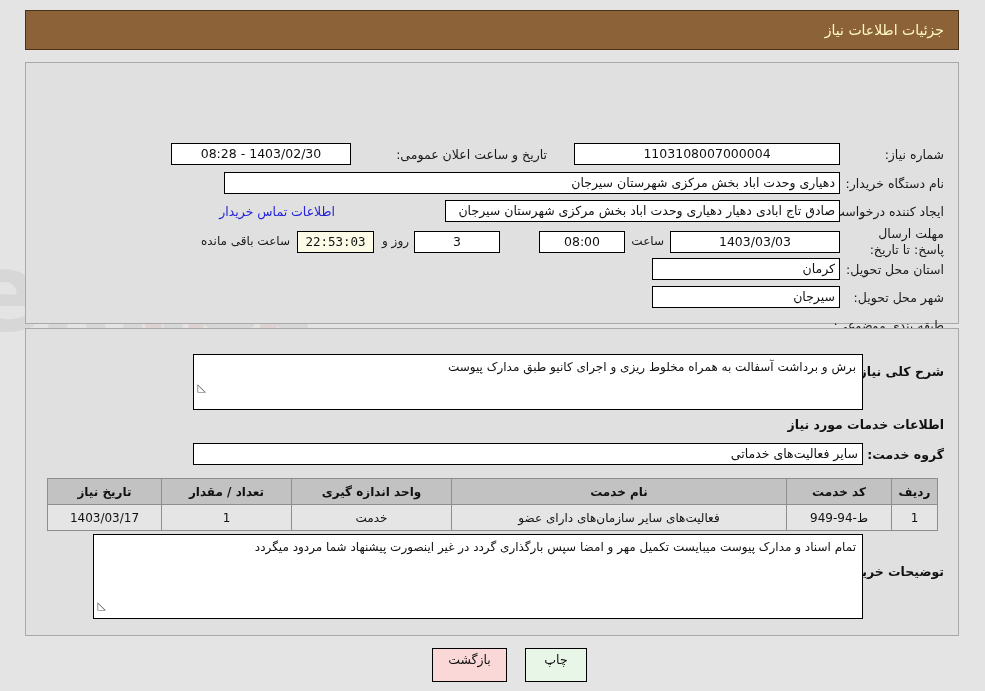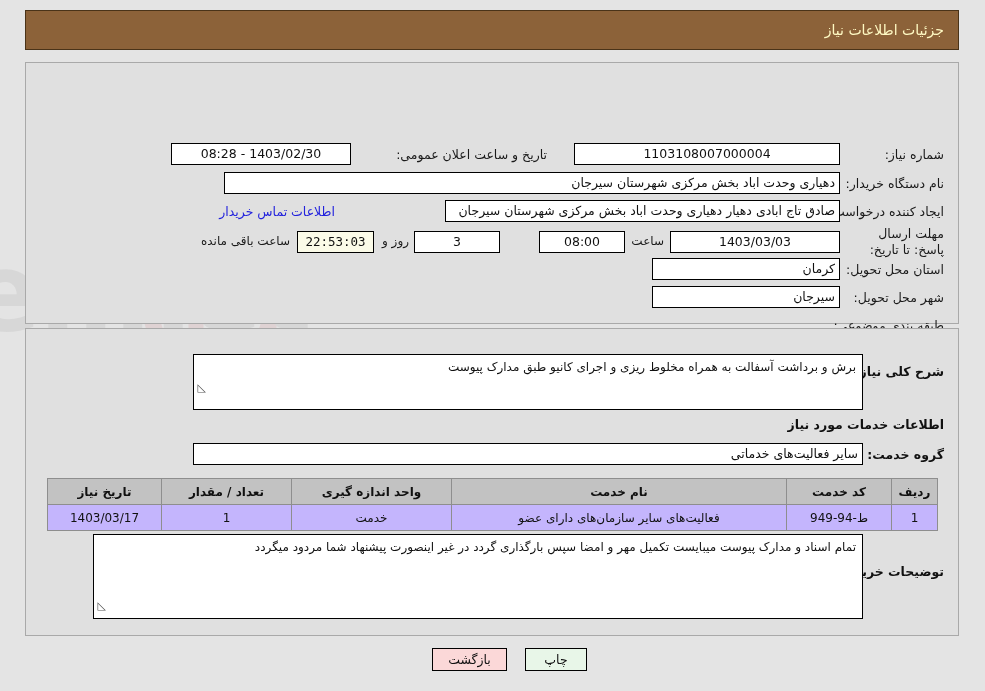--- a/index.html
+++ b/index.html
@@ -186,33 +186,33 @@
     background: #c2c2c2;
     border: 1px solid #8e8e8e;
     font-weight: bold;
     height: 25px;
     color: #111;
     font-size: 12px;
     padding: 0 4px;
     text-align: center;
   }
   table.grid td {
-    background: #c4b5fd;
+    background: #e5e5e5;
     border: 1px solid #8e8e8e;
     height: 25px;
     padding: 0 4px;
     text-align: center;
     color: #111;
     font-size: 12px;
   }
 
   
   .btn {
     position: absolute;
-    height: 23px;
+    height: 34px;
     line-height: 21px;
     border: 1px solid #000;
     box-sizing: border-box;
     text-align: center;
     font-size: 12.5px;
     cursor: pointer;
     color: #111;
   }
   .btn-print  { background:#e8f6e8; }
   .btn-back   { background:#fbd8d8; }

